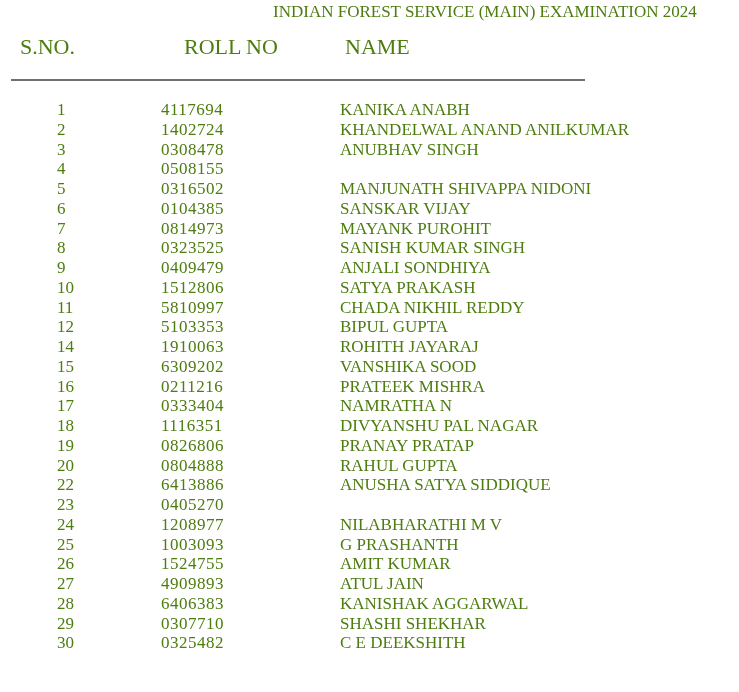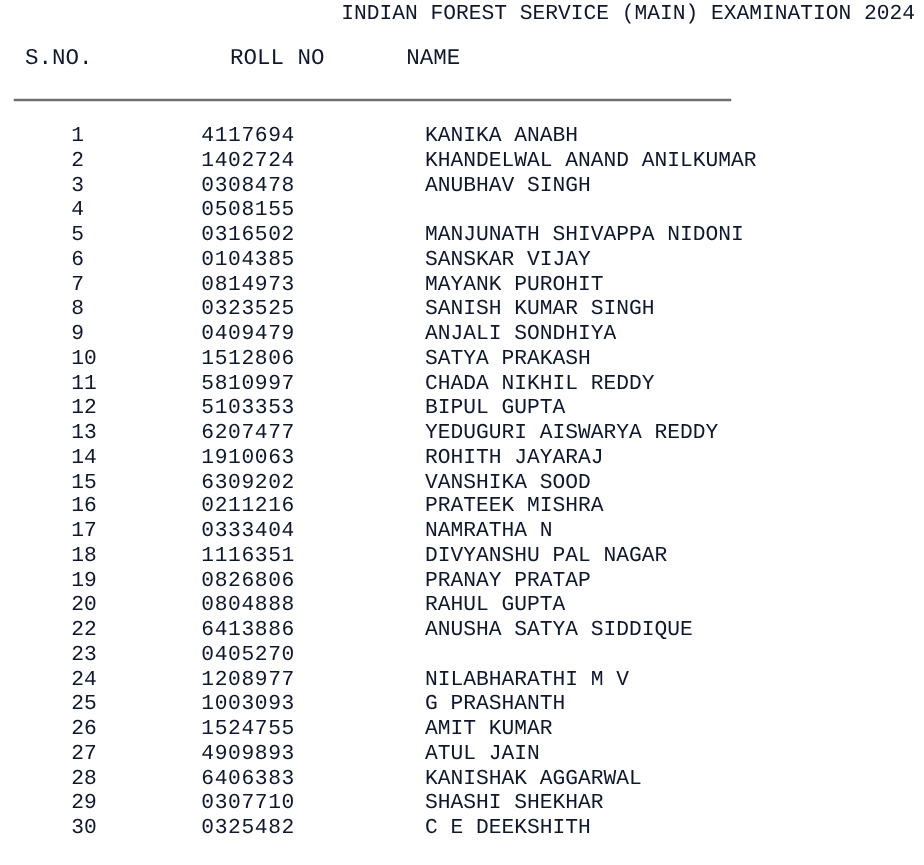--- a/index.html
+++ b/index.html
@@ -5,42 +5,42 @@
   html, body {
     margin: 0;
     padding: 0;
     background: #ffffff;
   }
   .page {
     position: relative;
     width: 739px;
     height: 692px;
     background: #ffffff;
-    font-family: Liberation Mono, monospace;
-    color: #0f172a;
+    font-family: Liberation Serif, serif;
+    color: #4d7c0f;
     overflow: hidden;
   }
   .title {
     position: absolute;
     left: 273px;
     top: 2px;
     font-size: 17px;
     line-height: 20px;
     white-space: nowrap;
   }
   .col-header {
     position: absolute;
     top: 37px;
-    font-size: 18px;
+    font-size: 22px;
     line-height: 20px;
     white-space: nowrap;
   }
   .col-header.sno  { left: 20px; }
   .col-header.roll { left: 160px; margin-left: 24px; }
-  .col-header.name { left: 325px; }
+  .col-header.name { left: 345px; }
   .divider {
     position: absolute;
     left: 11px;
     top: 79px;
     width: 574px;
     height: 2px;
     background: #6f6f6f;
   }
   .rows {
     position: absolute;
@@ -137,25 +137,20 @@
     <span class="cell roll">5810997</span>
     <span class="cell name">CHADA NIKHIL REDDY</span>
   </div>
 
   <div class="row">
     <span class="cell sno">12</span>
     <span class="cell roll">5103353</span>
     <span class="cell name">BIPUL GUPTA</span>
   </div>
 
-  <div class="row">
-    <span class="cell sno">13</span>
-    <span class="cell roll">6207477</span>
-    <span class="cell name">YEDUGURI AISWARYA REDDY</span>
-  </div>
 
   <div class="row">
     <span class="cell sno">14</span>
     <span class="cell roll">1910063</span>
     <span class="cell name">ROHITH JAYARAJ</span>
   </div>
 
   <div class="row">
     <span class="cell sno">15</span>
     <span class="cell roll">6309202</span>

